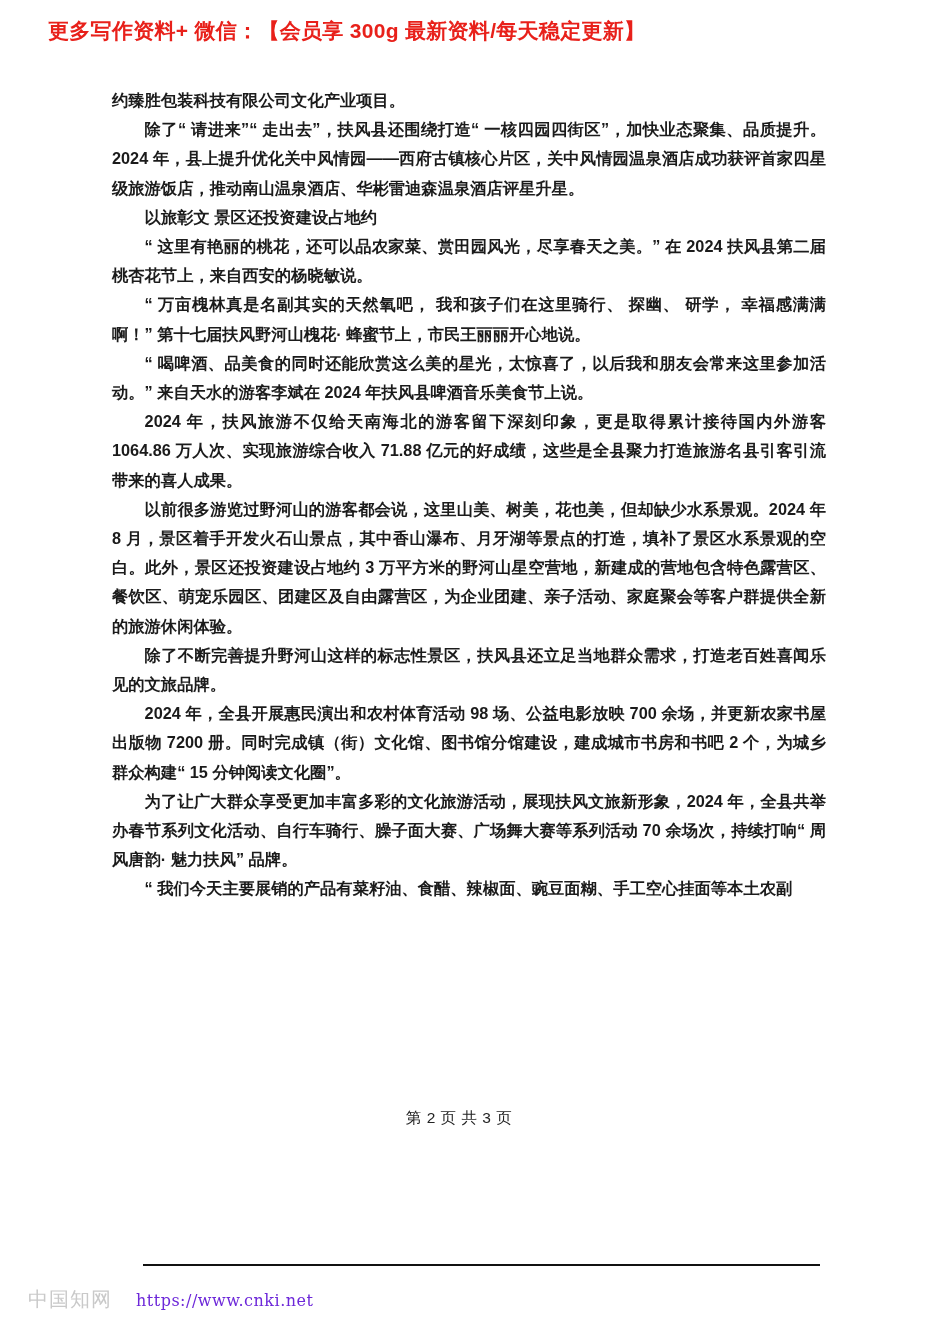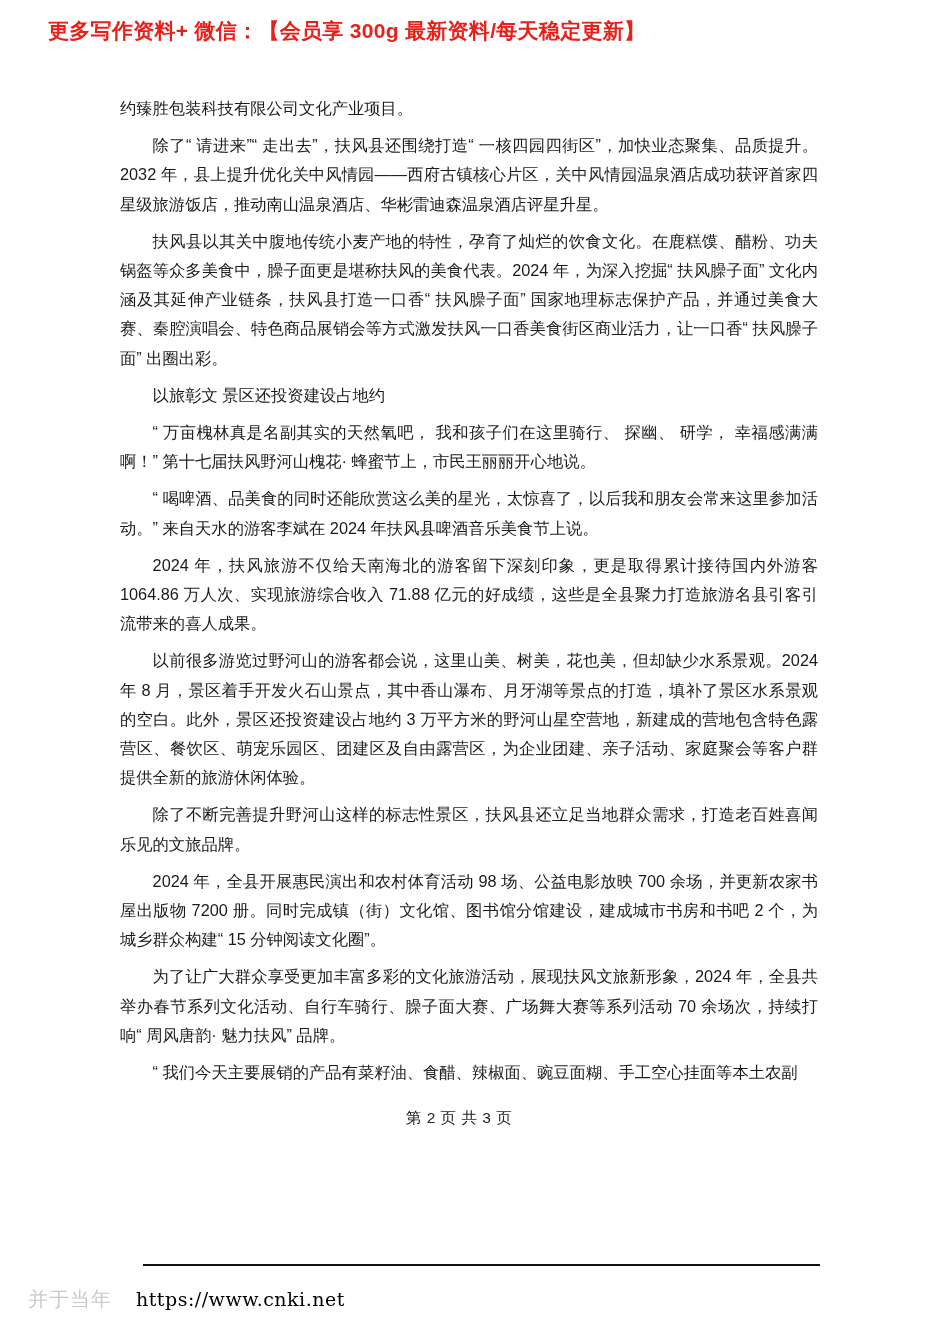--- a/index.html
+++ b/index.html
@@ -41,24 +41,25 @@
     left: 112px;
     top: 86px;
     width: 714px;
     font-size: 16.3px;
     line-height: 29.2px;
     color: #1b1b1b;
     text-align: justify;
     text-justify: inter-ideograph;
   }
   .doc-body p {
-    margin: 8px;
+    margin: 0;
     padding: 0;
     text-indent: 2em;
     text-align: justify;
+    font-weight: bold;
   }
   .doc-body p.no-indent {
     text-indent: 0;
   }
   .doc-body p.heading-line {
     text-indent: 2em;
   }
 
   
   .page-number {
@@ -96,50 +97,50 @@
   }
   .cnki-logo-text {
     font-family: "DejaVu Serif", "Liberation Serif", serif;
     font-size: 20px;
     color: #c9c9c9;
     letter-spacing: 1px;
     white-space: nowrap;
   }
   .cnki-url {
     font-family: "DejaVu Serif", "Liberation Serif", serif;
-    font-size: 19px;
-    color: #000000;
+    font-size: 16px;
+    color: #6d28d9;
     letter-spacing: 0.5px;
     white-space: nowrap;
   }
 </style>
 </head>
 <body>
 
 <div class="page">
 
   <div class="promo-banner">更多写作资料+ 微信：【会员享 300g 最新资料/每天稳定更新】</div>
 
   <div class="doc-body">
     <p class="no-indent">约臻胜包装科技有限公司文化产业项目。</p>
-    <p>除了“ 请进来”“ 走出去”，扶风县还围绕打造“ 一核四园四街区”，加快业态聚集、品质提升。2032 年，县上提升优化关中风情园——西府古镇核心片区，关中风情园温泉酒店成功获评首家四星级旅游饭店，推动南山温泉酒店、华彬雷迪森温泉酒店评星升星。</p>
-    <p>扶风县以其关中腹地传统小麦产地的特性，孕育了灿烂的饮食文化。在鹿糕馍、醋粉、功夫锅盔等众多美食中，臊子面更是堪称扶风的美食代表。2024 年，为深入挖掘“ 扶风臊子面” 文化内涵及其延伸产业链条，扶风县打造一口香“ 扶风臊子面” 国家地理标志保护产品，并通过美食大赛、秦腔演唱会、特色商品展销会等方式激发扶风一口香美食街区商业活力，让一口香“ 扶风臊子面” 出圈出彩。</p>
+    <p>除了“ 请进来”“ 走出去”，扶风县还围绕打造“ 一核四园四街区”，加快业态聚集、品质提升。2024 年，县上提升优化关中风情园——西府古镇核心片区，关中风情园温泉酒店成功获评首家四星级旅游饭店，推动南山温泉酒店、华彬雷迪森温泉酒店评星升星。</p>
     <p class="heading-line">以旅彰文 景区还投资建设占地约</p>
+    <p>“ 这里有艳丽的桃花，还可以品农家菜、赏田园风光，尽享春天之美。” 在 2024 扶风县第二届桃杏花节上，来自西安的杨晓敏说。</p>
     <p>“ 万亩槐林真是名副其实的天然氧吧， 我和孩子们在这里骑行、 探幽、 研学， 幸福感满满啊！” 第十七届扶风野河山槐花· 蜂蜜节上，市民王丽丽开心地说。</p>
     <p>“ 喝啤酒、品美食的同时还能欣赏这么美的星光，太惊喜了，以后我和朋友会常来这里参加活动。” 来自天水的游客李斌在 2024 年扶风县啤酒音乐美食节上说。</p>
     <p>2024 年，扶风旅游不仅给天南海北的游客留下深刻印象，更是取得累计接待国内外游客 1064.86 万人次、实现旅游综合收入 71.88 亿元的好成绩，这些是全县聚力打造旅游名县引客引流带来的喜人成果。</p>
     <p>以前很多游览过野河山的游客都会说，这里山美、树美，花也美，但却缺少水系景观。2024 年 8 月，景区着手开发火石山景点，其中香山瀑布、月牙湖等景点的打造，填补了景区水系景观的空白。此外，景区还投资建设占地约 3 万平方米的野河山星空营地，新建成的营地包含特色露营区、餐饮区、萌宠乐园区、团建区及自由露营区，为企业团建、亲子活动、家庭聚会等客户群提供全新的旅游休闲体验。</p>
     <p>除了不断完善提升野河山这样的标志性景区，扶风县还立足当地群众需求，打造老百姓喜闻乐见的文旅品牌。</p>
     <p>2024 年，全县开展惠民演出和农村体育活动 98 场、公益电影放映 700 余场，并更新农家书屋出版物 7200 册。同时完成镇（街）文化馆、图书馆分馆建设，建成城市书房和书吧 2 个，为城乡群众构建“ 15 分钟阅读文化圈”。</p>
     <p>为了让广大群众享受更加丰富多彩的文化旅游活动，展现扶风文旅新形象，2024 年，全县共举办春节系列文化活动、自行车骑行、臊子面大赛、广场舞大赛等系列活动 70 余场次，持续打响“ 周风唐韵· 魅力扶风” 品牌。</p>
     <p>“ 我们今天主要展销的产品有菜籽油、食醋、辣椒面、豌豆面糊、手工空心挂面等本土农副</p>
   </div>
 
   <div class="page-number">第 2 页 共 3 页</div>
 
   <div class="footer-rule"></div>
 
   <div class="cnki-block">
-    <span class="cnki-logo-text">并于当年</span>
+    <span class="cnki-logo-text">中国知网</span>
     <span class="cnki-url">https://www.cnki.net</span>
   </div>
 
 </div>
 
 </body></html>

